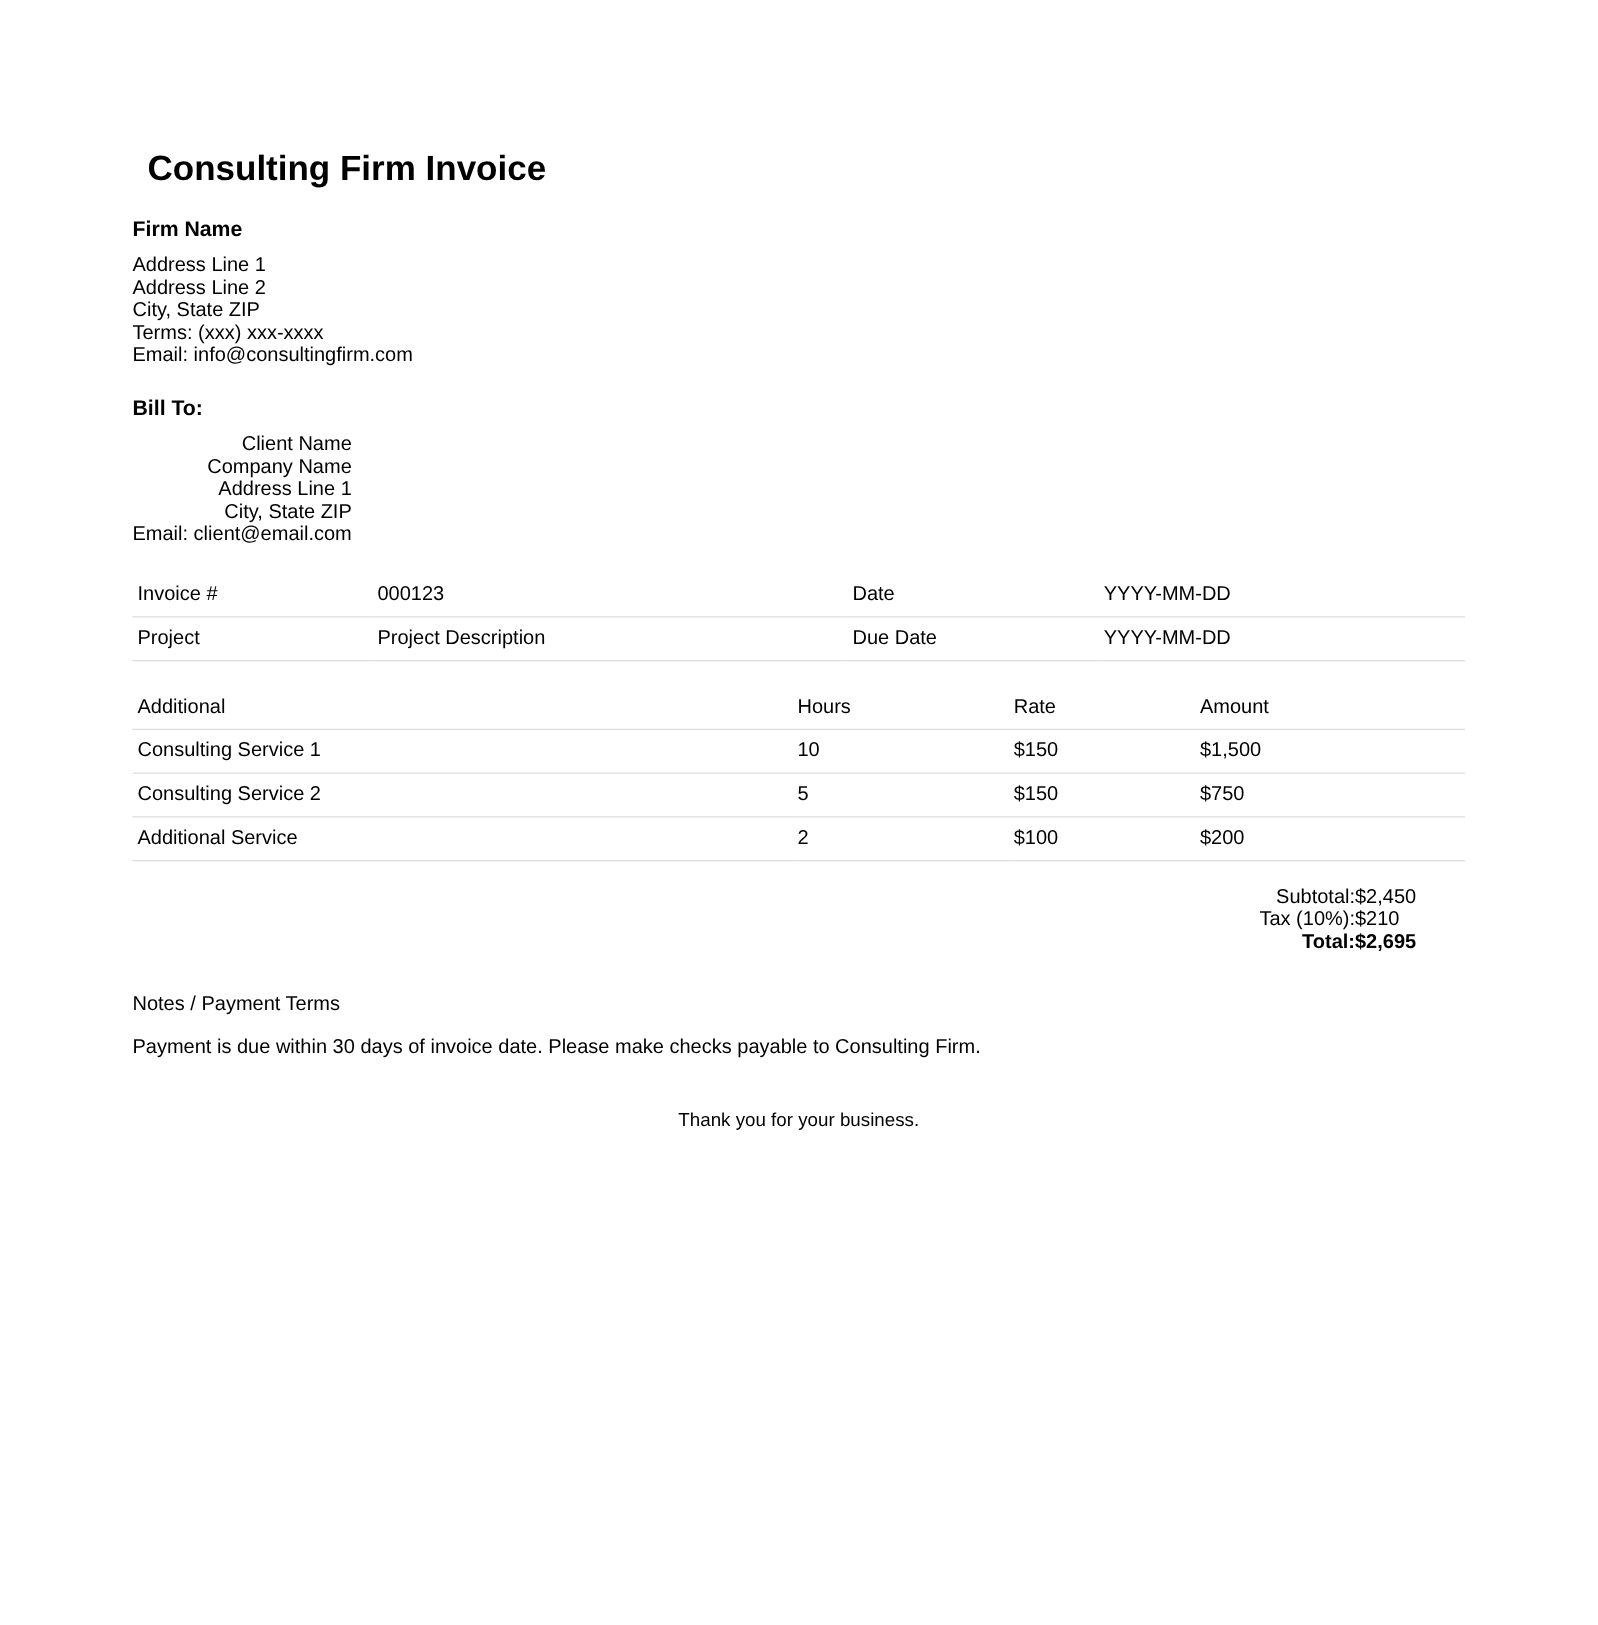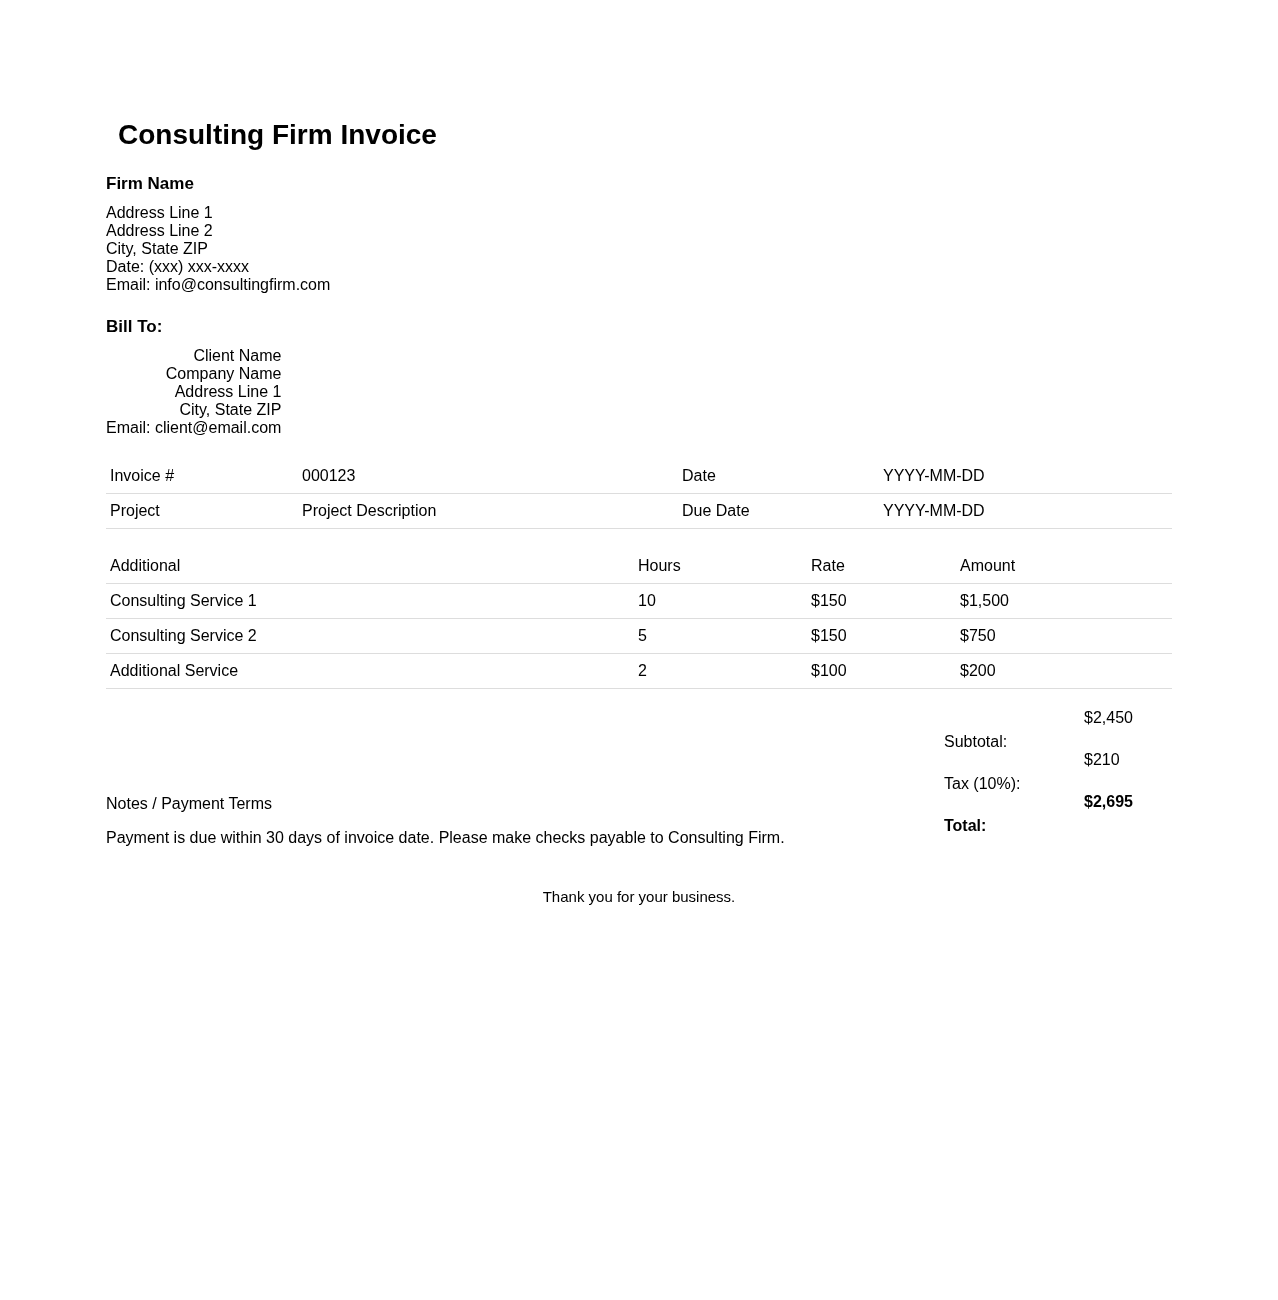--- a/index.html
+++ b/index.html
@@ -21,21 +21,21 @@
     .billto { position: absolute; top: 317px; left: 0; }
     .billto .addr { margin-top: 10px; text-align: right; }
 
     table { border-collapse: collapse; width: 1066px; font-size: 16px; }
     td, th { text-align: left; font-weight: normal; padding: 0 4px; height: 34px; border-bottom: 1px solid #dddddd; vertical-align: middle; }
     .meta { position: absolute; top: 459px; left: 0; }
     .items { position: absolute; top: 549px; left: 0; }
 
     .totals { position: absolute; top: 709px; right: 0; font-size: 16px; line-height: 18px; }
     .totals .row { display: flex; justify-content: flex-end; }
-    .totals .lbl { text-align: left; width: 140px; margin-top: 24px; }
+    .totals .lbl { text-align: right; width: 140px; }
     .totals .val { text-align: left; width: 88px; }
     .totals .bold { font-weight: bold; }
 
     .notes { position: absolute; top: 795px; left: 0; font-size: 16px; }
     .notes .ntitle { line-height: 18px; }
     .notes .ntext { margin-top: 16px; line-height: 18px; white-space: nowrap; }
 
     .thanks { position: absolute; top: 888px; left: 0; width: 1066px; text-align: center; font-size: 15px; }
   </style>
 </head>
@@ -43,21 +43,21 @@
 
 <div class="page">
   <h1>Consulting Firm Invoice</h1>
 
   <div class="firm">
     <div class="section-title">Firm Name</div>
     <div class="addr">
       <div>Address Line 1</div>
       <div>Address Line 2</div>
       <div>City, State ZIP</div>
-      <div>Date: (xxx) xxx-xxxx</div>
+      <div>Terms: (xxx) xxx-xxxx</div>
       <div>Email: info@consultingfirm.com</div>
     </div>
   </div>
 
   <div class="billto">
     <div class="section-title">Bill To:</div>
     <div class="addr">
       <div>Client Name</div>
       <div>Company Name</div>
       <div>Address Line 1</div>

